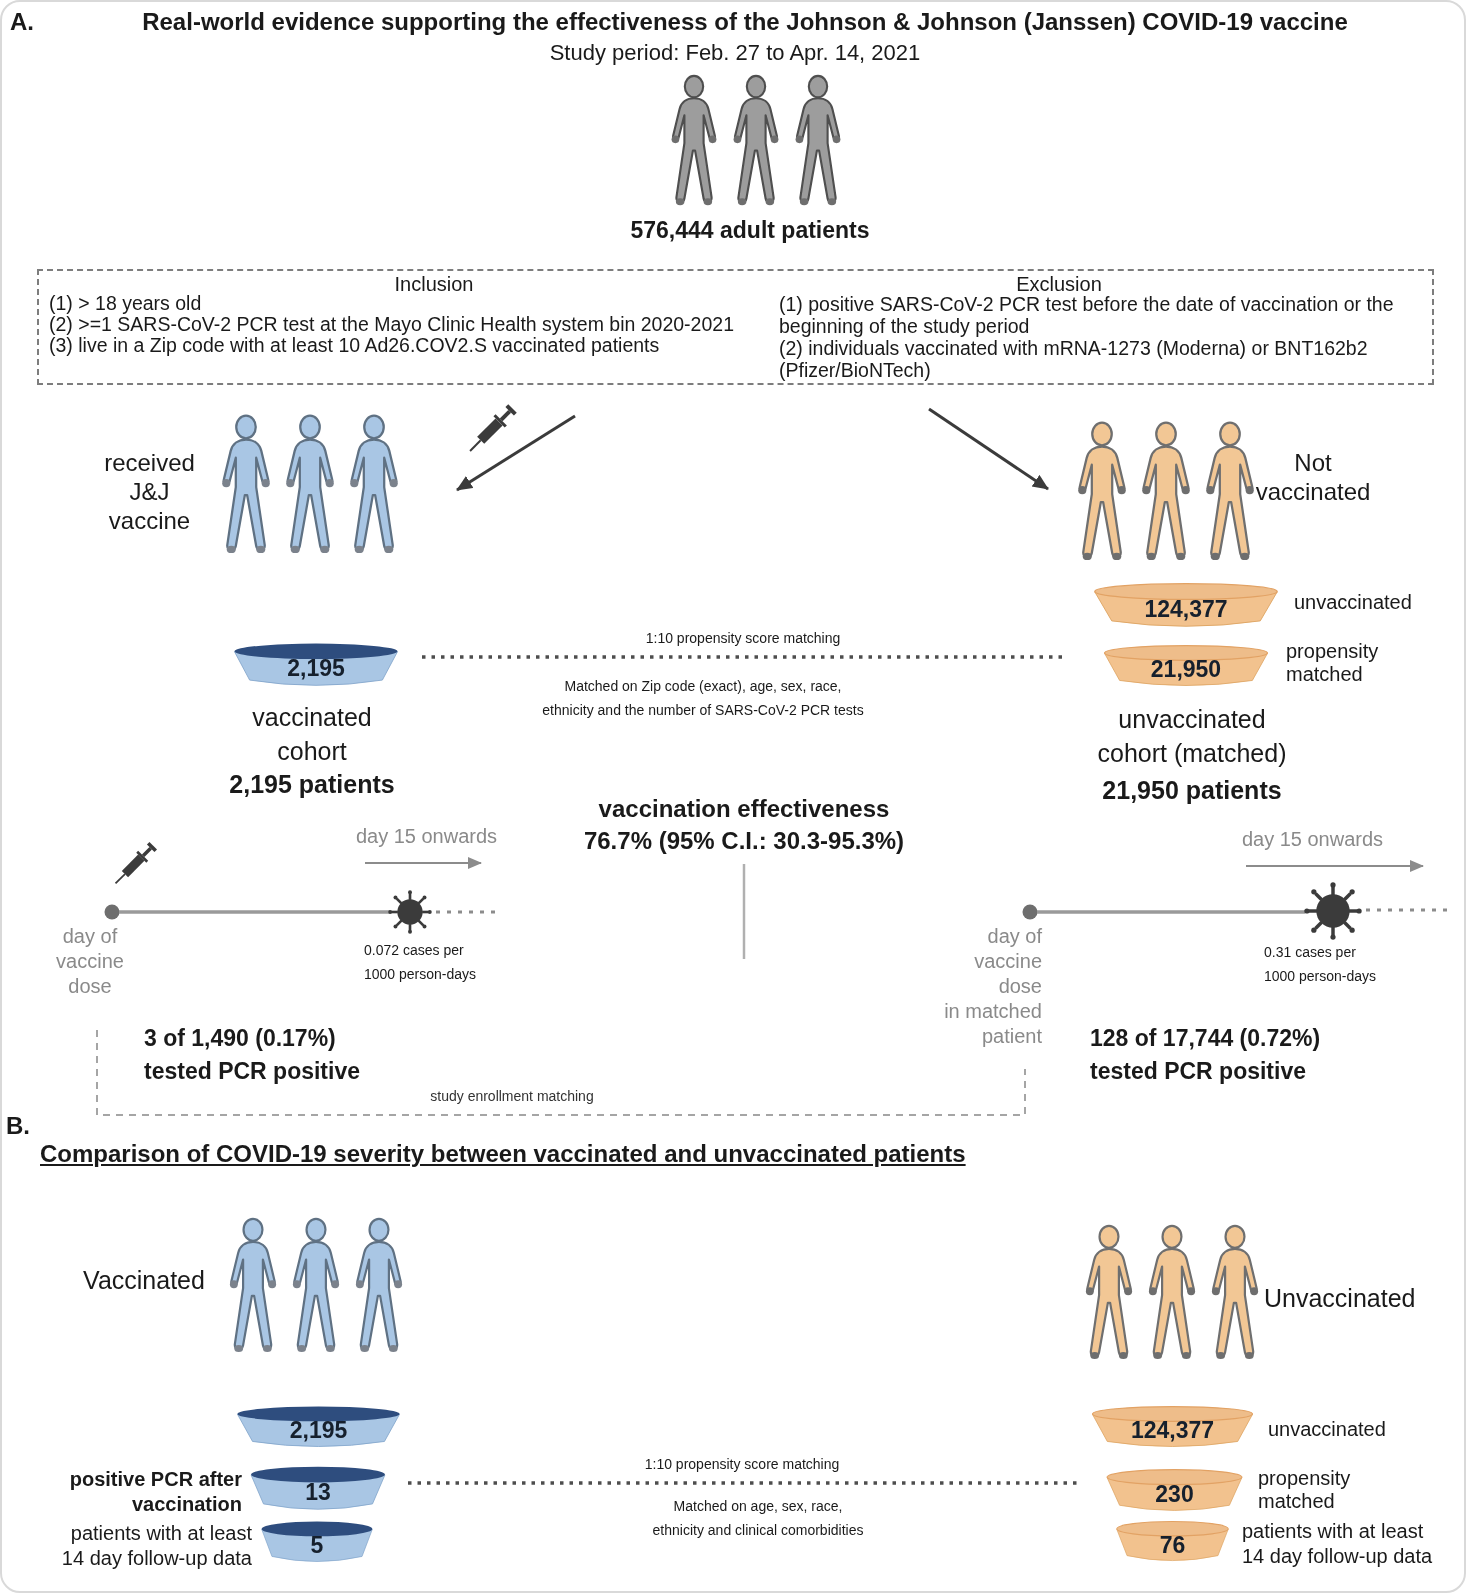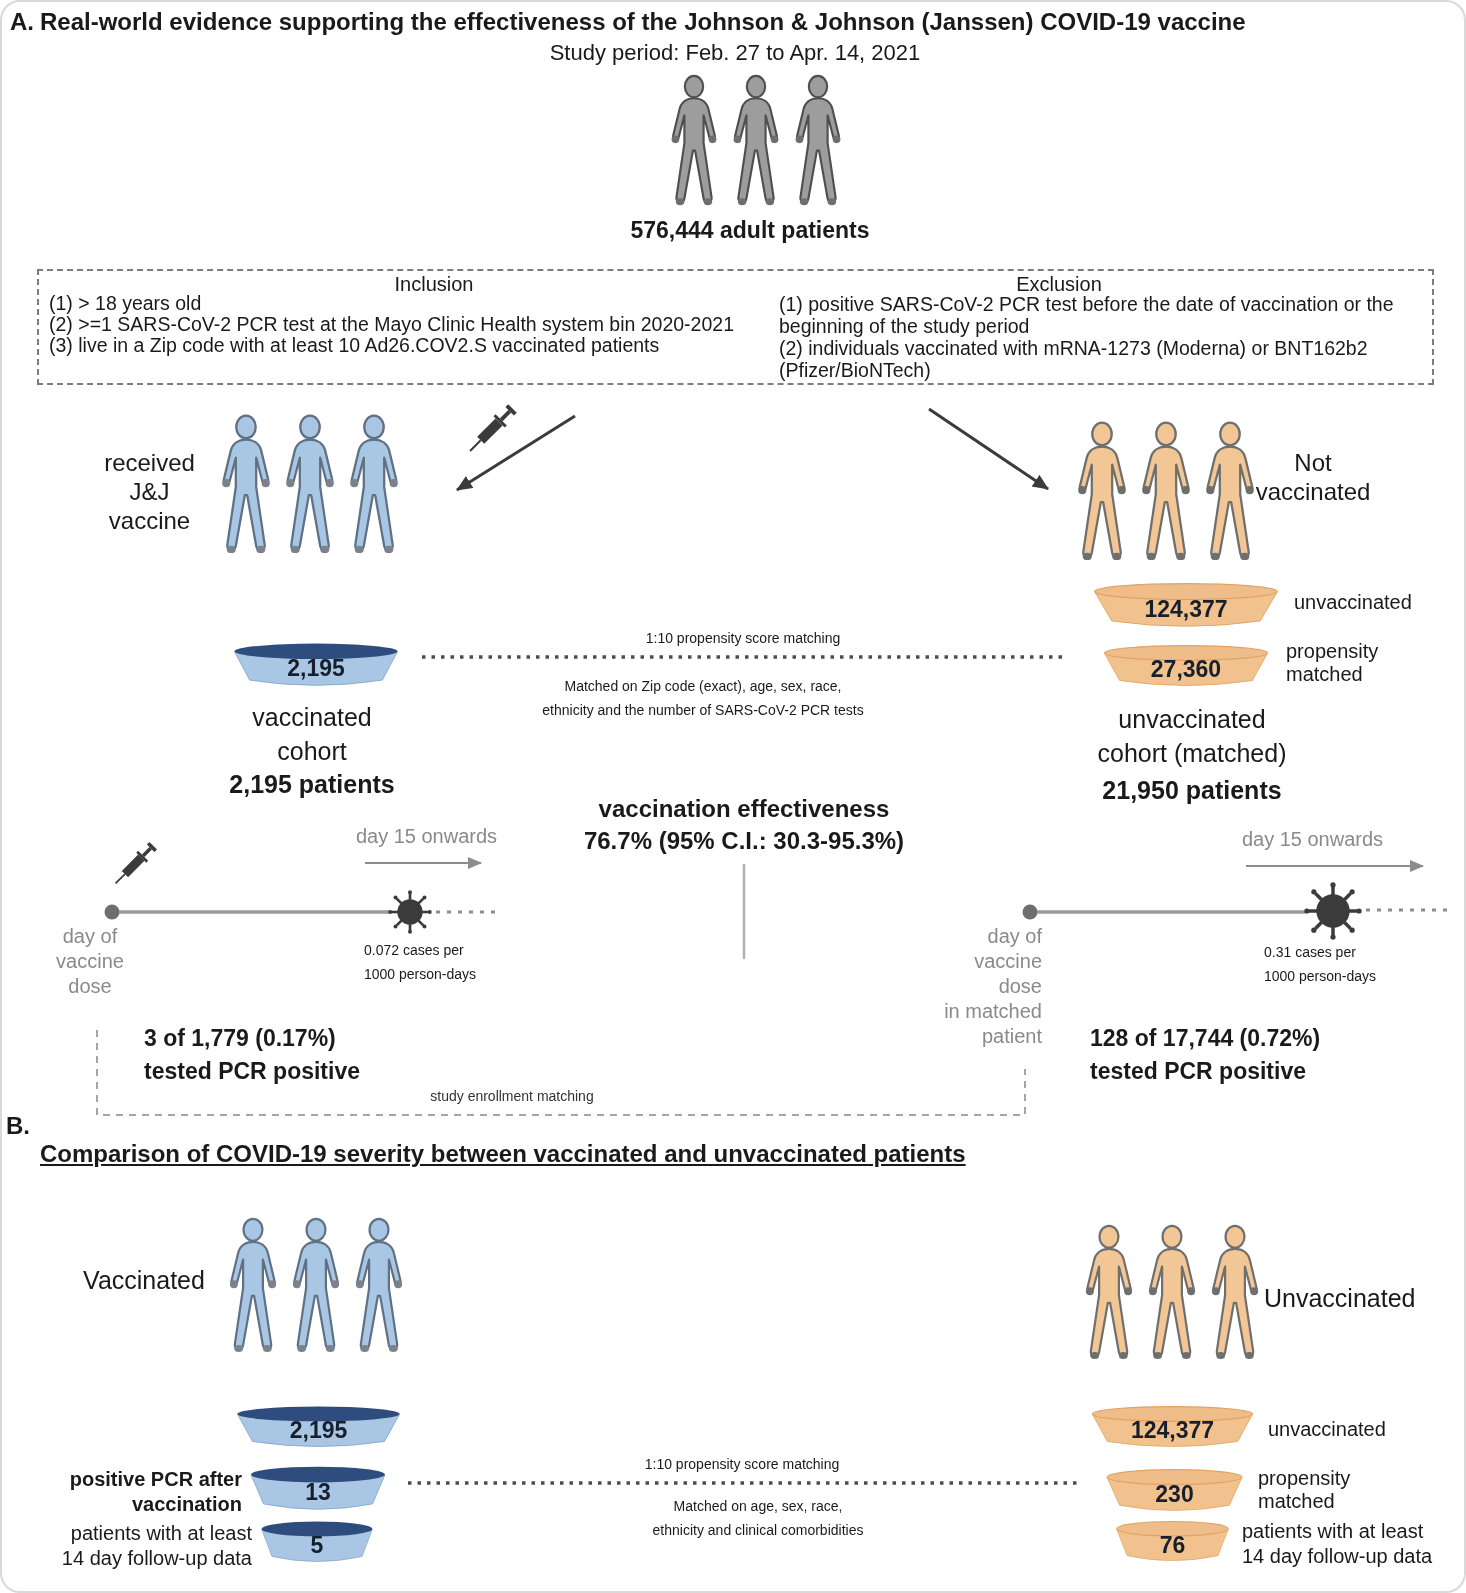--- a/index.html
+++ b/index.html
@@ -125,21 +125,21 @@
       <line x1="1364" y1="908" x2="1452" y2="908" stroke="#8c8c8c" stroke-width="3" stroke-dasharray="4 7"></line>
       <g>
           <use href="#virus" x="1302" y="880" width="58" height="58"></use>
         </g>
     </g>
 
     <path d="M95,1028 L95,1113 L1023,1113 L1023,1067" fill="none" stroke="#a5a5a5" stroke-width="2" stroke-dasharray="7 6"></path>
   </svg>
 
   <div class="abs title" style="left:8px; top:6px;">A.</div>
-  <div class="abs title" style="left:38px; top:6px; width:1410px;">Real-world evidence supporting the effectiveness of the Johnson &amp; Johnson (Janssen) COVID-19 vaccine</div>
+  <div class="abs title" style="left:38px; top:6px; width:1410px;text-align:center;">Real-world evidence supporting the effectiveness of the Johnson &amp; Johnson (Janssen) COVID-19 vaccine</div>
   <div class="abs fs22 c" style="left:0px; top:38px; width:1466px;">Study period: Feb. 27 to Apr. 14, 2021</div>
 
   <div class="abs people" style="left:660px; top:70px;">
     <svg class="person gray" width="64" height="140" style="margin-right:-2px">
         <use href="#person"></use>
       </svg>
     <svg class="person gray" width="64" height="140" style="margin-right:-2px">
         <use href="#person"></use>
       </svg>
     <svg class="person gray" width="64" height="140">
@@ -204,21 +204,21 @@
     </svg>
     <span class="bowl-num">124,377</span>
   </div>
   <div class="abs fs20" style="left:1292px; top:588px;">unvaccinated</div>
 
   <div class="bowl" style="left:1100px; top:642px; width:168px; height:45px;">
     <svg class="bowl-svg" viewBox="0 0 200 58" preserveAspectRatio="none">
       <path d="M3,12 L21,47 Q100,60 179,47 L197,12 Q100,27 3,12 Z" fill="#f2c28e" stroke="#dda360" stroke-width="1"></path>
       <ellipse cx="100" cy="11.5" rx="97" ry="9.5" fill="#eebd8a" stroke="#e2a264" stroke-width="1.5"></ellipse>
     </svg>
-    <span class="bowl-num">27,360</span>
+    <span class="bowl-num">21,950</span>
   </div>
   <div class="abs fs20 pre" style="left:1284px; top:638px; line-height:23px;">propensity
 matched</div>
 
   <div class="abs fs21 c" style="left:420px; top:624px; width:642px;">1:10 propensity score matching</div>
   <div class="abs fs21 c pre" style="left:380px; top:672px; width:642px;">Matched on Zip code (exact), age, sex, race,
 ethnicity and the number of SARS-CoV-2 PCR tests</div>
 
   <div class="abs fs25 c pre" style="left:220px; top:698px; width:180px; line-height:34px;">vaccinated
 cohort</div>
@@ -229,21 +229,21 @@
 
   <div class="abs fs24 b c" style="left:542px; top:792px; width:400px;">vaccination effectiveness</div>
   <div class="abs fs24 b c" style="left:542px; top:824px; width:400px;">76.7% (95% C.I.: 30.3-95.3%)</div>
 
   <div class="abs fs20 c gray" style="left:352px; top:822px; width:145px;">day 15 onwards</div>
   <div class="abs fs20 c gray pre" style="left:38px; top:922px; width:100px;">day of
 vaccine
 dose</div>
   <div class="abs fs21 pre" style="left:362px; top:936px; width:210px;">0.072 cases per
 1000 person-days</div>
-  <div class="abs fs23 b pre" style="left:142px; top:1020px; width:280px; line-height:33px;">3 of 1,779 (0.17%)
+  <div class="abs fs23 b pre" style="left:142px; top:1020px; width:280px; line-height:33px;">3 of 1,490 (0.17%)
 tested PCR positive</div>
 
   <div class="abs fs20 c gray" style="left:1233px; top:825px; width:155px;">day 15 onwards</div>
   <div class="abs fs20 r gray pre" style="left:900px; top:922px; width:140px;">day of
 vaccine
 dose
 in matched
 patient</div>
   <div class="abs fs21 pre" style="left:1262px; top:938px; width:210px;">0.31 cases per
 1000 person-days</div>

